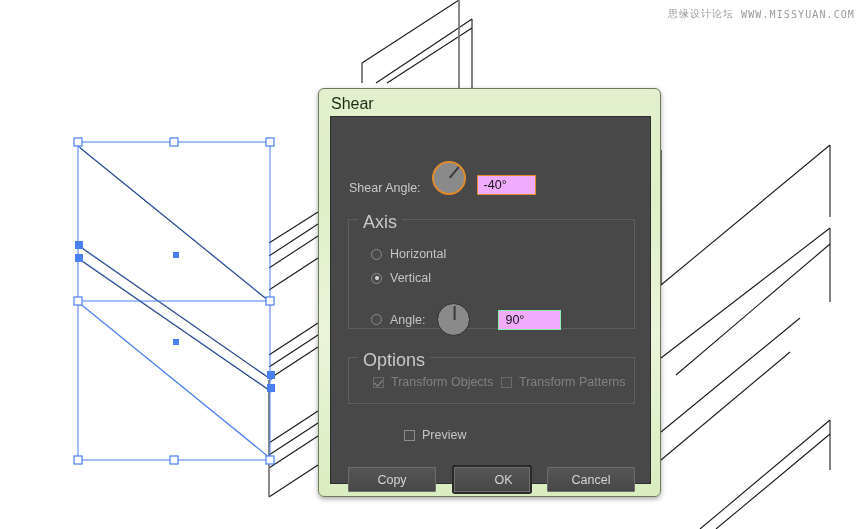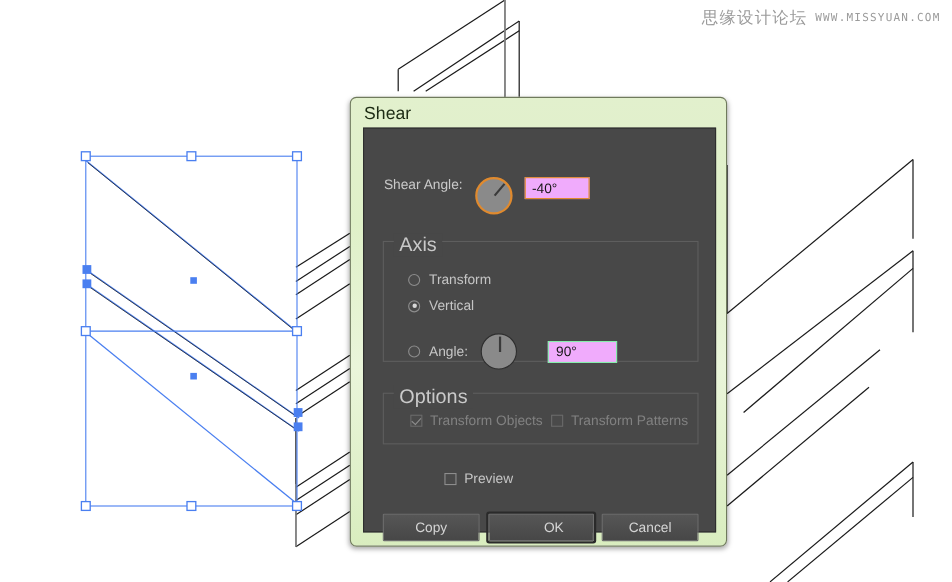--- a/index.html
+++ b/index.html
@@ -30,21 +30,21 @@
     position: absolute;
     top: 7px;
     right: 10px;
     display: flex;
     align-items: center;
     gap: 7px;
     color: #9b9b9b;
     user-select: none;
   }
   #watermark .wm-cn {
-    font-size: 15px;
+    font-size: 10px;
     letter-spacing: 1px;
     font-family: "DejaVu Sans", sans-serif;
   }
   #watermark .wm-url {
     font-size: 10px;
     letter-spacing: 1.1px;
     font-family: "DejaVu Sans Mono", monospace;
   }
 
   
@@ -84,21 +84,21 @@
     color: #c9c9c9;
     font-size: 12.5px;
   }
 
   
   #shear-angle-row {
     position: absolute;
     left: 18px;
     top: 44px;
     display: flex;
-    align-items: flex-start;
+    align-items: flex-end;
   }
   #shear-angle-label {
     color: #c9c9c9;
     font-size: 12.5px;
     margin-right: 11px;
   }
   .dial {
     width: 34px;
     height: 34px;
     border-radius: 50%;
@@ -235,21 +235,21 @@
     border: 1px solid #6d6d6d;
     box-sizing: border-box;
     color: #d4d4d4;
     font-size: 12.5px;
     display: flex;
     align-items: center;
     justify-content: center;
     border-radius: 1px;
   }
   .dlg-button.primary {
-    width: 96px;
+    width: 76px;
     box-shadow: 0 0 0 2px #2a2a2a;
     padding-left: 24px;
   }
 </style>
 </head>
 <body>
 
 <div id="artboard">
   <svg width="865" height="529" viewBox="0 0 865 529">
 
@@ -355,21 +355,21 @@
         <div class="needle" style="transform: rotate(220deg);"></div>
       </div>
       <div class="numeric-field" id="shear-angle-value">-40°</div>
     </div>
 
     <div class="groupbox" id="axis-group">
       <span class="legend">Axis</span>
 
       <div class="radio-row" id="radio-horizontal">
         <span class="radio"></span>
-        <span class="radio-label">Transform</span>
+        <span class="radio-label">Horizontal</span>
       </div>
 
       <div class="radio-row" id="radio-vertical">
         <span class="radio checked"></span>
         <span class="radio-label">Vertical</span>
       </div>
 
       <div class="radio-row" id="radio-angle">
         <span class="radio"></span>
         <span class="radio-label">Angle:</span>

